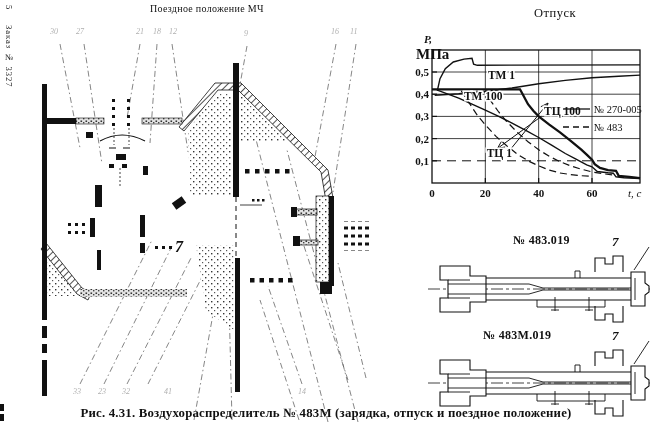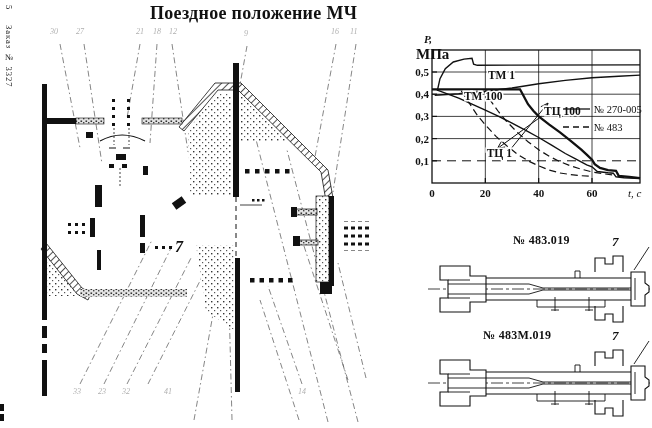--- a/index.html
+++ b/index.html
@@ -7,21 +7,21 @@
     position:relative;width:652px;height:428px;background:#fff;
     font-family:"Liberation Serif","DejaVu Serif",serif;color:#111;
     overflow:hidden;margin:0 auto;
   }
   .abs{position:absolute;}
   .faint{color:#b0b0b0;font-style:italic;font-size:8px;line-height:1;}
   .vtext{
     writing-mode:vertical-rl;font-size:8.5px;letter-spacing:1px;color:#222;
     white-space:nowrap;
   }
-  .fig-title{font-weight:bold;font-size:18px;letter-spacing:0.3px;}
+  .fig-title{font-weight:normal;font-size:10px;letter-spacing:0.3px;}
   .chart-title{font-size:12.5px;text-align:center;letter-spacing:0.5px;}
   .ylab1{font-style:italic;font-weight:bold;font-size:11px;}
   .ylab2{font-weight:bold;font-size:15px;}
   .part-label{font-weight:bold;font-size:12px;letter-spacing:0.3px;}
   .callout7{font-weight:bold;font-style:italic;font-size:13px;}
   .big7{font-weight:bold;font-style:italic;font-size:16px;}
   .caption{
     left:0;right:0;top:406px;text-align:center;font-size:12.8px;font-weight:600;
     letter-spacing:0.2px;
   }
@@ -214,20 +214,21 @@
   <span class="abs faint" style="left:350px;top:28px;">11</span>
 
   <span class="abs faint" style="left:73px;top:388px;">33</span>
   <span class="abs faint" style="left:98px;top:388px;">23</span>
   <span class="abs faint" style="left:122px;top:388px;">32</span>
   <span class="abs faint" style="left:144px;top:388px;margin-left:20px;">41</span>
   <span class="abs faint" style="left:298px;top:388px;">14</span>
 
   <span class="abs big7" style="left:175px;top:238px;">7</span>
 
+  <span class="abs chart-title" style="left:460px;top:6px;width:190px;">Отпуск</span>
   <span class="abs ylab1" style="left:424px;top:33px;">P,</span>
   <span class="abs ylab2" style="left:416px;top:46px;">МПа</span>
 
   <svg id="chart-svg" class="abs" style="left:400px;top:28px;" width="252" height="178" viewBox="0 0 252 178">
       <g font-family="&quot;Liberation Serif&quot;,&quot;DejaVu Serif&quot;,serif" fill="#111">
         <line x1="32" y1="44" x2="240" y2="44" stroke="#111" stroke-width="0.8" fill="none"></line>
         <line x1="32" y1="66.19999999999999" x2="240" y2="66.19999999999999" stroke="#111" stroke-width="0.8" fill="none"></line>
         <line x1="32" y1="88.4" x2="240" y2="88.4" stroke="#111" stroke-width="0.8" fill="none"></line>
         <line x1="32" y1="110.6" x2="240" y2="110.6" stroke="#111" stroke-width="0.8" fill="none"></line>
         <line x1="32" y1="132.8" x2="240" y2="132.8" stroke="#111" stroke-width="1" fill="none" stroke-dasharray="9 6"></line>
@@ -274,13 +275,14 @@
         <line x1="163" y1="99" x2="190" y2="99" stroke="#111" stroke-width="1.3" stroke-dasharray="6 4"></line>
         <text x="194" y="103" font-size="10.5">№ 483</text>
       </g>
     </svg>
 
   <span class="abs part-label" style="left:489px;top:233px;margin-left:24px;">№ 483.019</span>
   <span class="abs callout7" style="left:612px;top:234px;">7</span>
   <span class="abs part-label" style="left:483px;top:328px;">№ 483М.019</span>
   <span class="abs callout7" style="left:612px;top:328px;">7</span>
 
+  <span class="abs caption">Рис. 4.31. Воздухораспределитель № 483М (зарядка, отпуск и поездное положение)</span>
 </div>
 
 </body></html>

